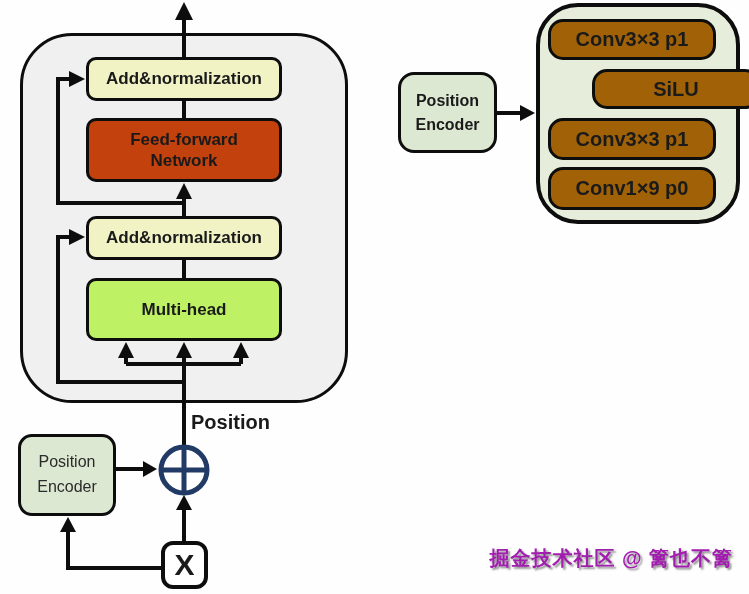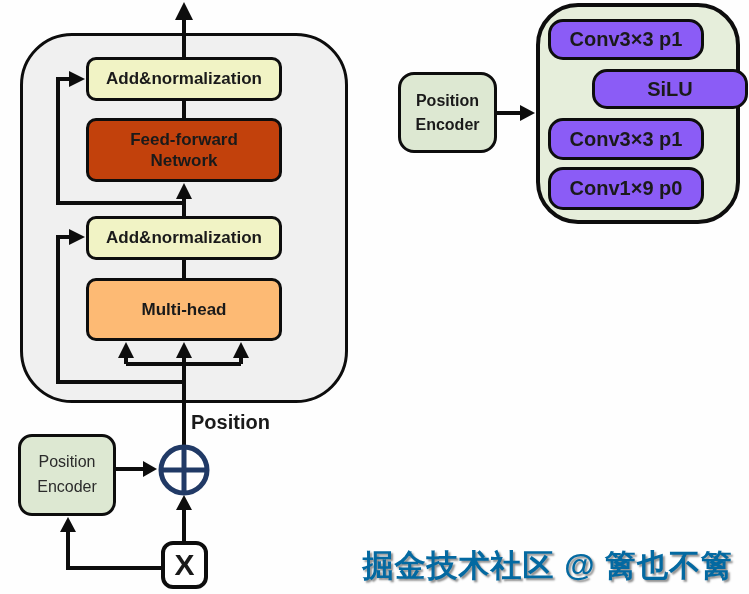--- a/index.html
+++ b/index.html
@@ -8,38 +8,38 @@
   .wires{position:absolute;left:0;top:0;z-index:2;}
   .node{position:absolute;box-sizing:border-box;display:flex;align-items:center;justify-content:center;
         text-align:center;color:#1a1a1a;z-index:3;}
   .encoder-container{position:absolute;box-sizing:border-box;z-index:1;
         left:20px;top:33px;width:328px;height:370px;background:#f0f0f0;
         border:3.5px solid #0d0d0d;border-radius:52px;}
   .inner-box{border:3px solid #0d0d0d;border-radius:10px;font-weight:700;font-size:17px;line-height:1.25;}
   .addnorm1{left:86px;top:57px;width:196px;height:44px;background:#f1f3c5;}
   .addnorm2{left:86px;top:216px;width:196px;height:44px;background:#f1f3c5;}
   .ffn{left:86px;top:118px;width:196px;height:64px;background:#c2410c;}
-  .mhsa{left:86px;top:278px;width:196px;height:63px;background:#fdba74;}
+  .mhsa{left:86px;top:278px;width:196px;height:63px;background:#bef264;}
   .flatten{left:191px;top:410px;width:90px;height:24px;justify-content:flex-start;
         font-weight:700;font-size:20px;}
   .pe-left{left:18px;top:434px;width:98px;height:82px;background:#dde8d2;
         border:3px solid #0d0d0d;border-radius:14px;font-weight:400;font-size:16px;line-height:1.55;color:#2b2b2b;}
   .x-box{left:161px;top:541px;width:47px;height:48px;background:#ffffff;
         border:4px solid #0d0d0d;border-radius:12px;font-weight:700;font-size:30px;}
   .pe-right{left:398px;top:72px;width:99px;height:81px;background:#dde8d2;
         border:3.5px solid #0d0d0d;border-radius:16px;font-weight:700;font-size:16px;line-height:1.5;}
   .conv-container{position:absolute;box-sizing:border-box;z-index:1;
         left:536px;top:3px;width:204px;height:221px;background:#e6eedb;
         border:4px solid #0d0d0d;border-radius:42px;}
-  .conv-box{border:3.5px solid #0d0d0d;border-radius:15px;background:#8b5cf6;
-        font-weight:700;font-size:20px;left:548px;width:156px;}
+  .conv-box{border:3.5px solid #0d0d0d;border-radius:15px;background:#a16207;
+        font-weight:700;font-size:20px;left:548px;width:168px;}
   .conv1{top:19px;height:41px;} .conv2{top:69px;height:40px;margin-left:44px;}
   .conv3{top:118px;height:42px;} .conv4{top:167px;height:43px;}
   .watermark{position:absolute;right:16px;top:545px;z-index:4;
-        font-weight:700;font-size:31px;color:#0369a1;letter-spacing:1px;
+        font-weight:700;font-size:20px;color:#a21caf;letter-spacing:1px;
         text-shadow:2px 2px 2px #8f8f8f;white-space:nowrap;}
 </style>
 </head>
 <body>
 
 <div class="canvas">
 
   <svg class="wires" width="749" height="594" viewBox="0 0 749 594">
     <g stroke="#0d0d0d" stroke-width="4" fill="none">
 

